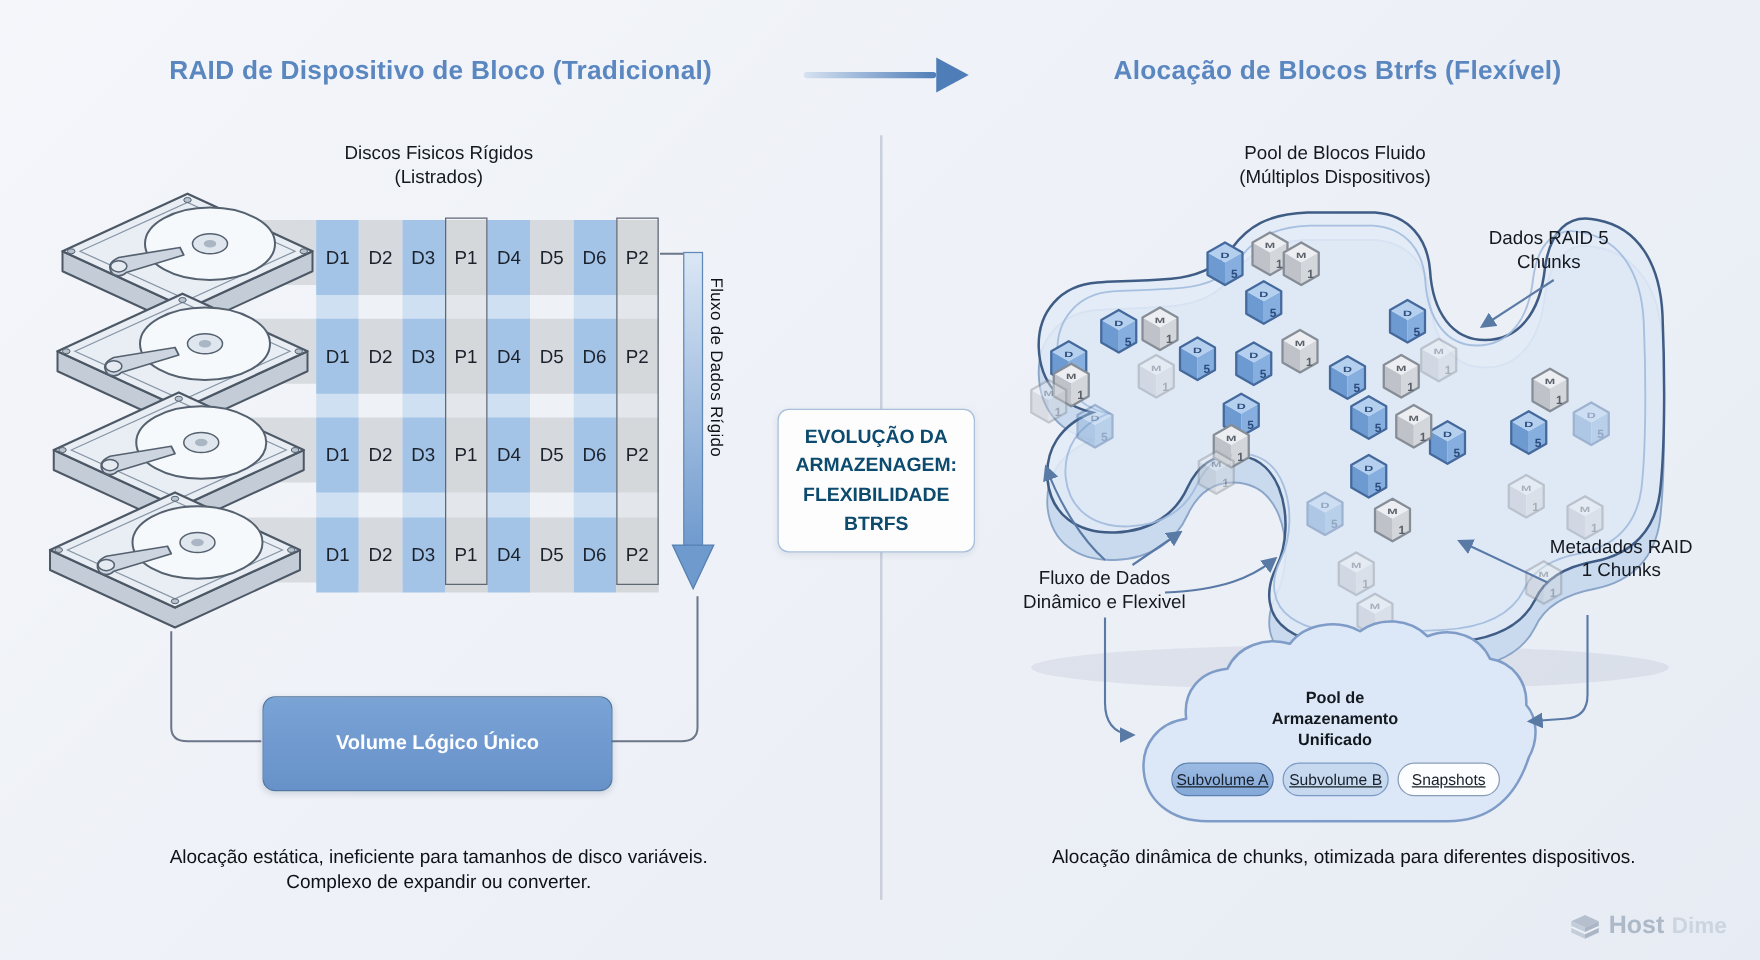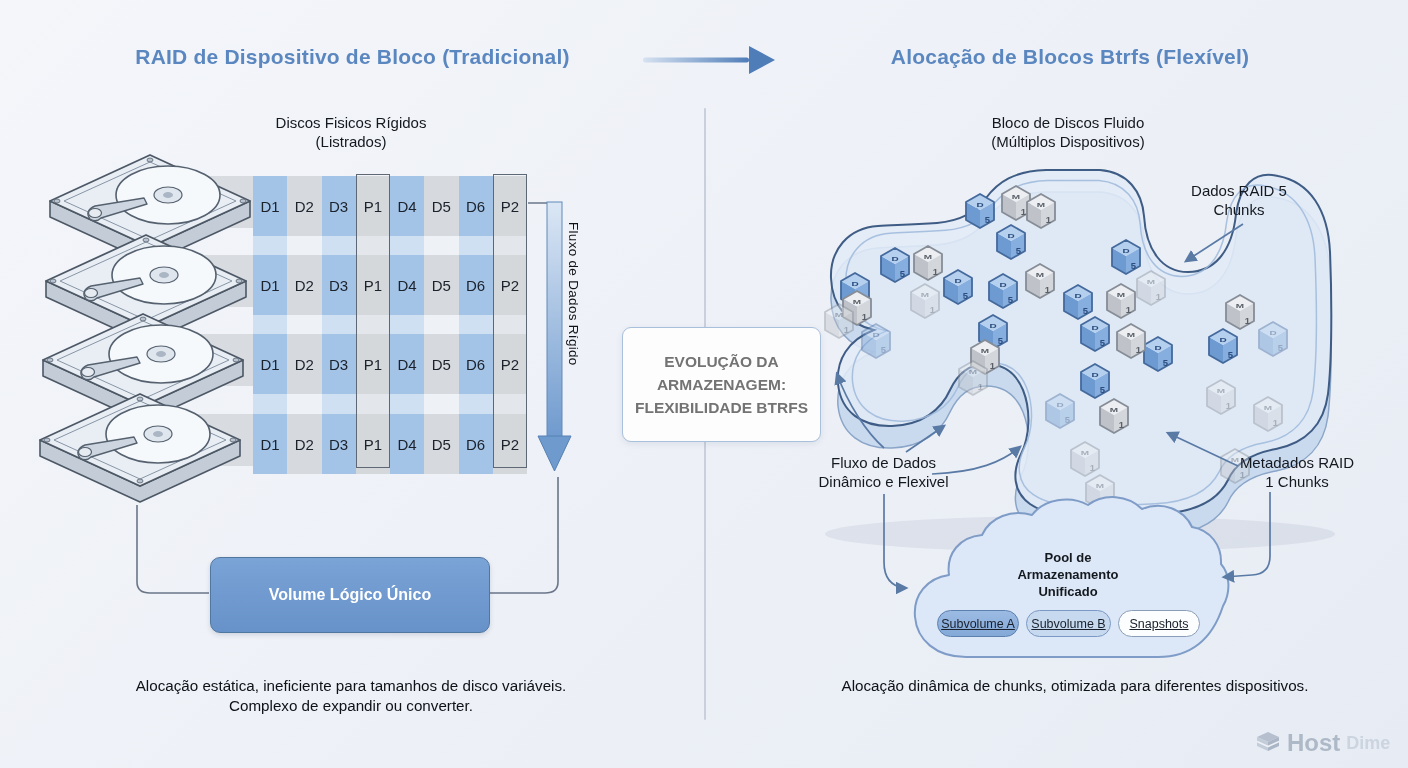--- a/index.html
+++ b/index.html
@@ -33,39 +33,39 @@
   
   .vlabel{left:566px;top:222px;height:220px;writing-mode:vertical-rl;
           font-size:13.5px;color:#0f1216;letter-spacing:.3px;z-index:4;}
   
   .volume-box{left:210px;top:557px;width:278px;height:74px;border-radius:10px;
               background:linear-gradient(180deg,#7aa3d6,#6792c9);
               border:1.5px solid #50779f;display:flex;align-items:center;justify-content:center;
               color:#ffffff;font-weight:bold;font-size:16px;z-index:4;
               box-shadow:0 2px 5px rgba(60,80,110,.18);}
   
-  .evo-box{left:622px;top:327px;width:199px;height:115px;border-radius:9px;
+  .evo-box{left:622px;top:327px;width:158px;height:115px;border-radius:9px;
            background:#fdfdfe;border:1.5px solid #a8c0dc;box-sizing:border-box;
            display:flex;align-items:center;justify-content:center;text-align:center;
-           font-weight:bold;font-size:15.5px;line-height:1.5;color:#737373;
+           font-weight:bold;font-size:15.5px;line-height:1.5;color:#0c4a6e;
            padding:0 10px;z-index:4;box-shadow:0 2px 6px rgba(80,100,130,.12);}
   
   .cloud-title{left:1005px;top:549px;width:126px;font-size:13px;font-weight:bold;
                line-height:1.32;z-index:4;}
   .pill{position:absolute;top:610px;height:27px;border-radius:13.5px;display:flex;
         align-items:center;justify-content:center;font-size:12.5px;color:#19202b;
         box-sizing:border-box;z-index:4;text-decoration:underline;}
   .pill-a{left:937px;width:82px;background:linear-gradient(180deg,#9cbbe3,#84a9d8);border:1.3px solid #5b7fae;}
   .pill-b{left:1026px;width:85px;background:#c6d9ef;border:1.3px solid #7b99c4;}
   .pill-s{left:1118px;width:82px;background:#fcfdfe;border:1.3px solid #8a9db8;}
   
   .caption{font-size:15.2px;line-height:19.5px;color:#0e1116;z-index:4;}
   
   .logo{left:1253px;top:729px;display:flex;align-items:center;gap:6px;z-index:4;}
-  .logo-host{font-size:24px;font-weight:bold;color:#aeb9c8;}
+  .logo-host{font-size:20px;font-weight:bold;color:#aeb9c8;}
   .logo-dime{font-size:18px;font-weight:bold;color:#ccd4df;}
   svg text{font-family:"Liberation Sans", sans-serif;}
 </style>
 </head>
 <body>
 
 <div id="canvas">
 
   <div class="abs row-ext" style="top:176px"></div>
   <div class="abs row-ext" style="top:255px"></div>
@@ -278,26 +278,26 @@
   <div class="abs volume-box">Volume Lógico Único</div>
 
   <div class="abs ctr caption" style="left:60px;top:676px;width:582px">
     <div>Alocação estática, ineficiente para tamanhos de disco variáveis.</div>
     <div>Complexo de expandir ou converter.</div>
   </div>
 
   <div class="abs evo-box">EVOLUÇÃO DA ARMAZENAGEM: FLEXIBILIDADE BTRFS</div>
 
   <div class="abs ctr" style="left:938px;top:113px;width:260px;z-index:4">
-    <div class="lbl">Bloco de Discos Fluido</div>
+    <div class="lbl">Pool de Blocos Fluido</div>
     <div class="lbl">(Múltiplos Dispositivos)</div>
   </div>
 
   <div class="abs ctr lbl" style="left:1183px;top:181px;width:112px;z-index:4">Dados RAID 5 Chunks</div>
-  <div class="abs ctr lbl" style="left:1236px;top:453px;width:122px;z-index:4">Metadados RAID 1 Chunks</div>
+  <div class="abs ctr lbl" style="left:1236px;top:428px;width:122px;z-index:4">Metadados RAID 1 Chunks</div>
   <div class="abs ctr lbl" style="left:801px;top:453px;width:165px;z-index:4">Fluxo de Dados Dinâmico e Flexivel</div>
 
   <div class="abs ctr cloud-title">Pool de Armazenamento Unificado</div>
   <div class="pill pill-a">Subvolume A</div>
   <div class="pill pill-b">Subvolume B</div>
   <div class="pill pill-s">Snapshots</div>
 
   <div class="abs ctr caption" style="left:780px;top:676px;width:590px">
     <div>Alocação dinâmica de chunks, otimizada para diferentes dispositivos.</div>
   </div>

